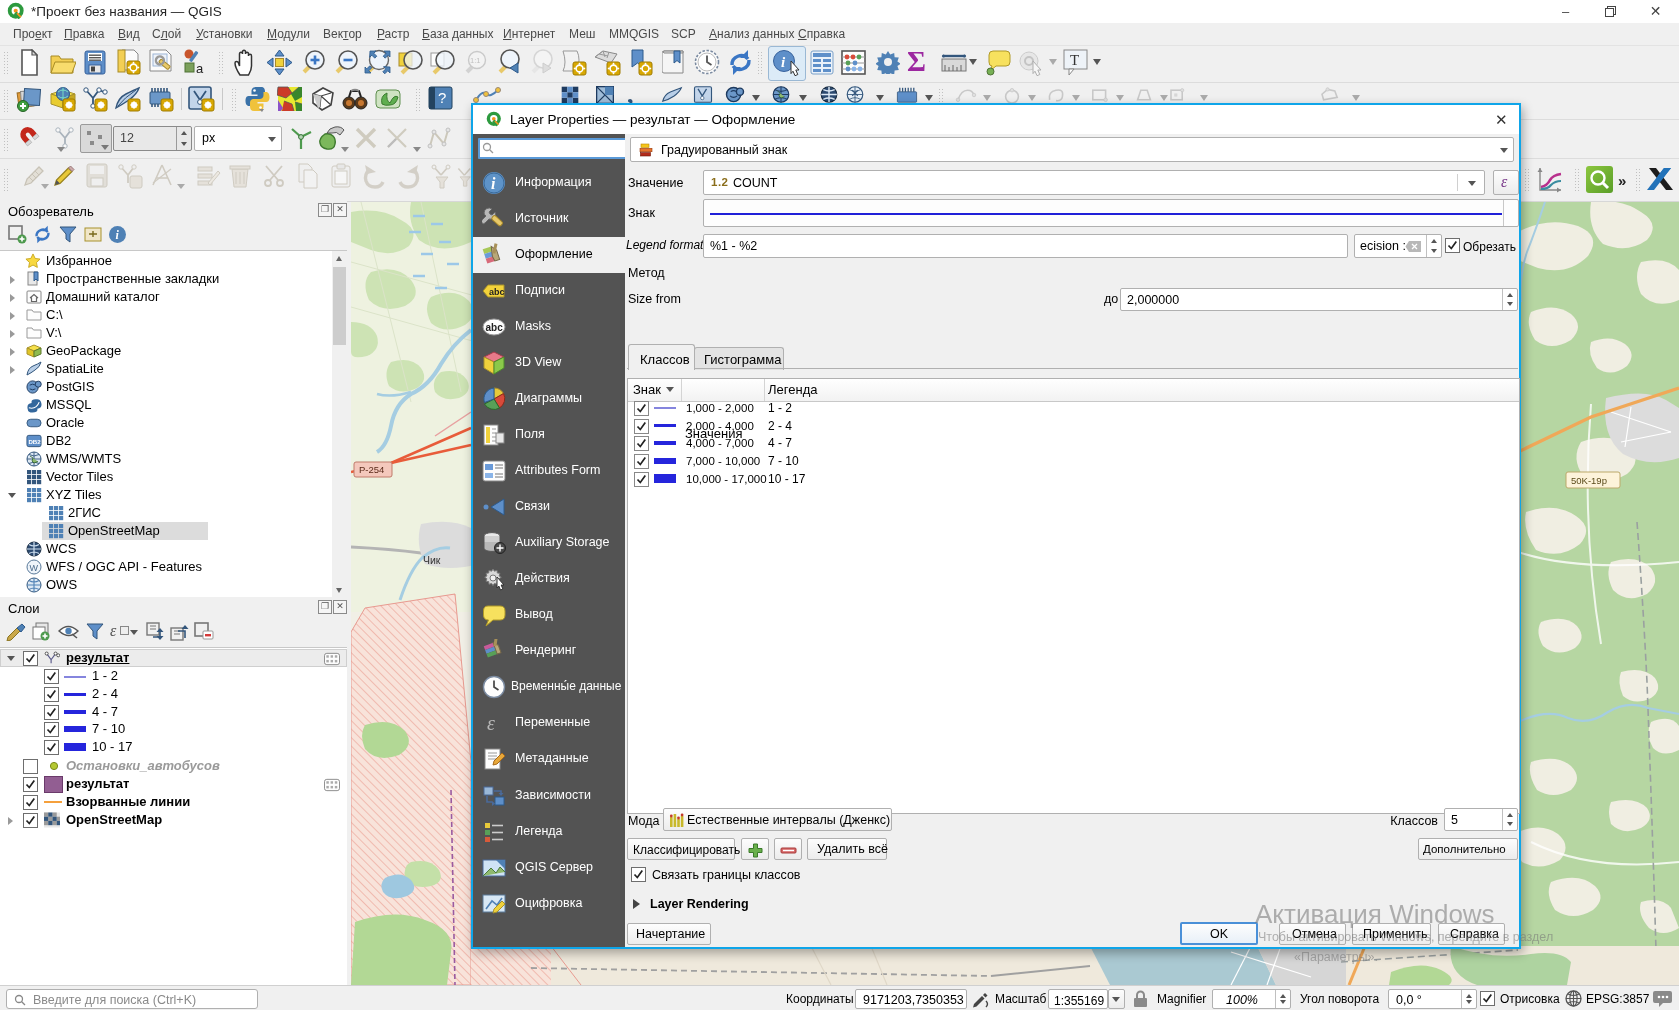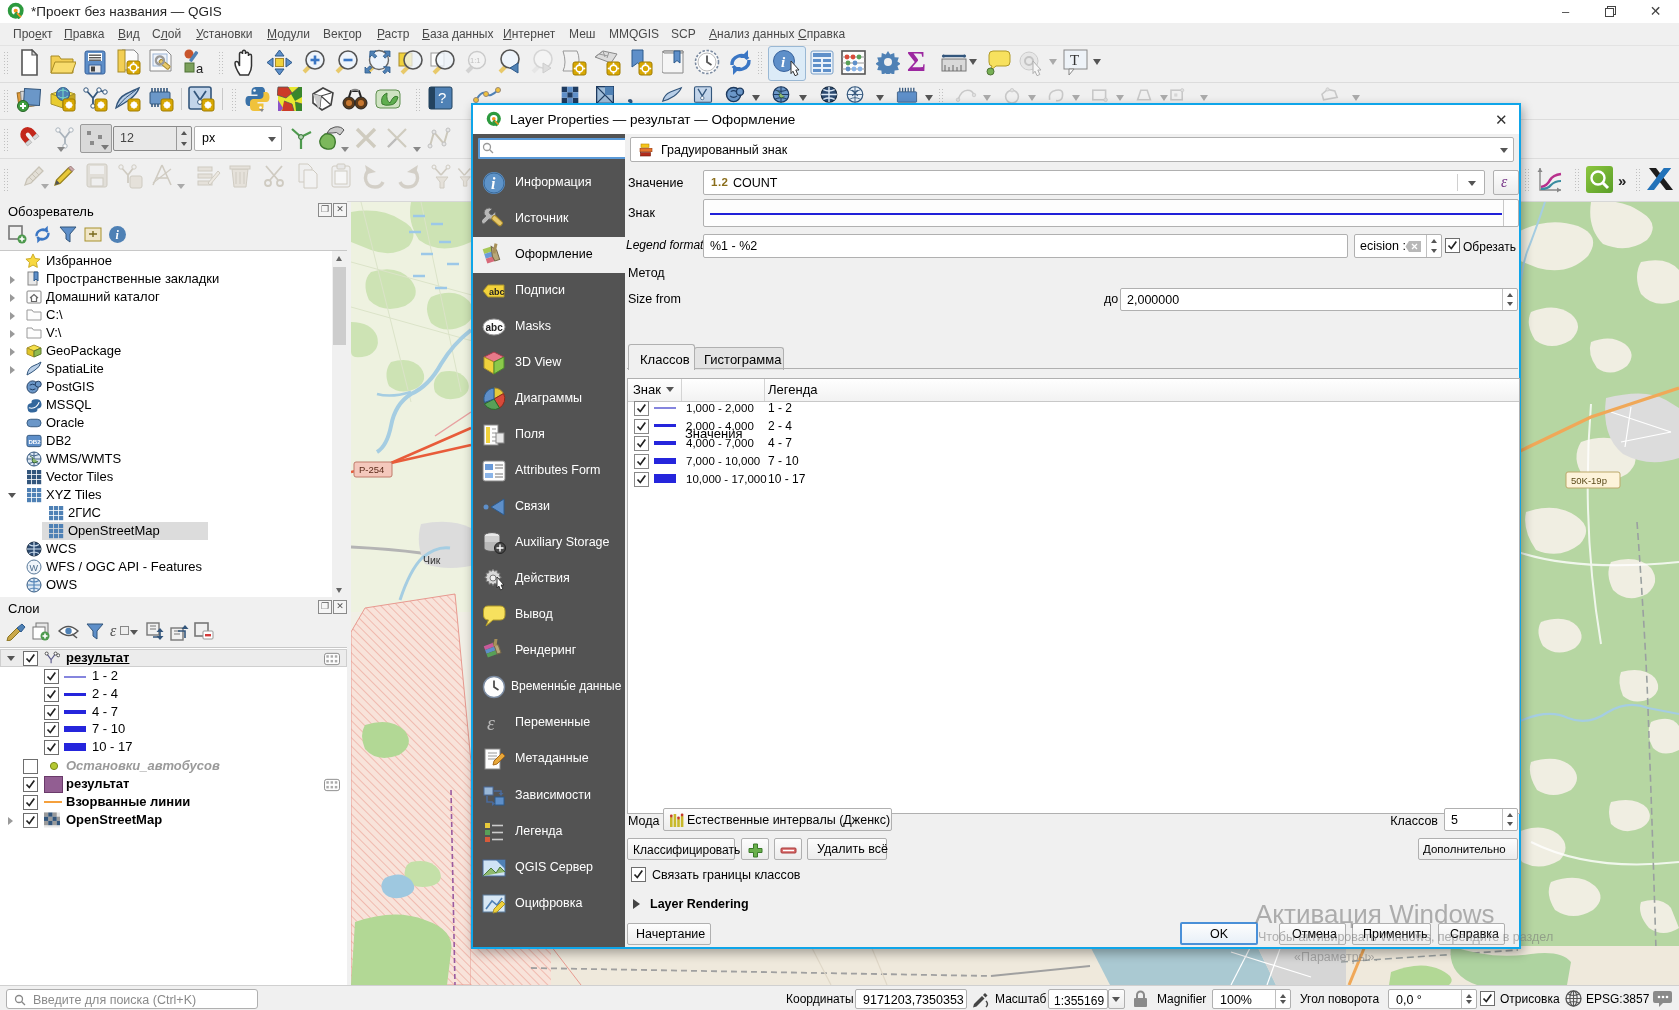--- a/index.html
+++ b/index.html
@@ -1673,21 +1673,21 @@
     </div>
  <div class="btn" style="left:1108px;top:3px;width:17px;height:20px;">
       <span class="arr" style="position:absolute;right:4px;top:50%;margin-top:-2px;width:0;height:0;border-left:4px solid transparent;border-right:4px solid transparent;border-top:5px solid #555;"></span>
     </div>
  <svg class="icon" style="left:1133px;top:4px" width="15" height="18" viewBox="0 0 15 18">
       <rect x="1" y="8" width="13" height="9" rx="1" fill="#8a8a8a"></rect>
       <path d="M4 8 v-3 a3.5 3.5 0 0 1 7 0 v3" fill="none" stroke="#8a8a8a" stroke-width="2"></path>
     </svg>
  <div class="sb" style="left:1157px;top:6px;font-size:12px;">Magnifier</div>
  <div class="input" style="left:1212px;top:3px;width:79px;height:20px;">
-      <span style="position:absolute;left:7px;top:3px;font-size:12.5px;">100%</span>
+      <span style="position:absolute;left:13px;top:3px;font-size:12.5px;font-style:italic;">100%</span>
       <div class="spinbtns"></div>
     </div>
  <div class="sb" style="left:1300px;top:6px;font-size:12px;">Угол поворота</div>
  <div class="input" style="left:1388px;top:3px;width:89px;height:20px;">
       <span style="position:absolute;left:7px;top:3px;font-size:12.5px;">0,0 °</span>
       <div class="spinbtns"></div>
     </div>
  <span class="cb" style="left:1480px;top:5px;">
       <svg width="13" height="13" viewBox="0 0 13 13">
         <path d="M2.5 6.5 l2.8 3 5 -7" fill="none" stroke="#222" stroke-width="1.7"></path>

